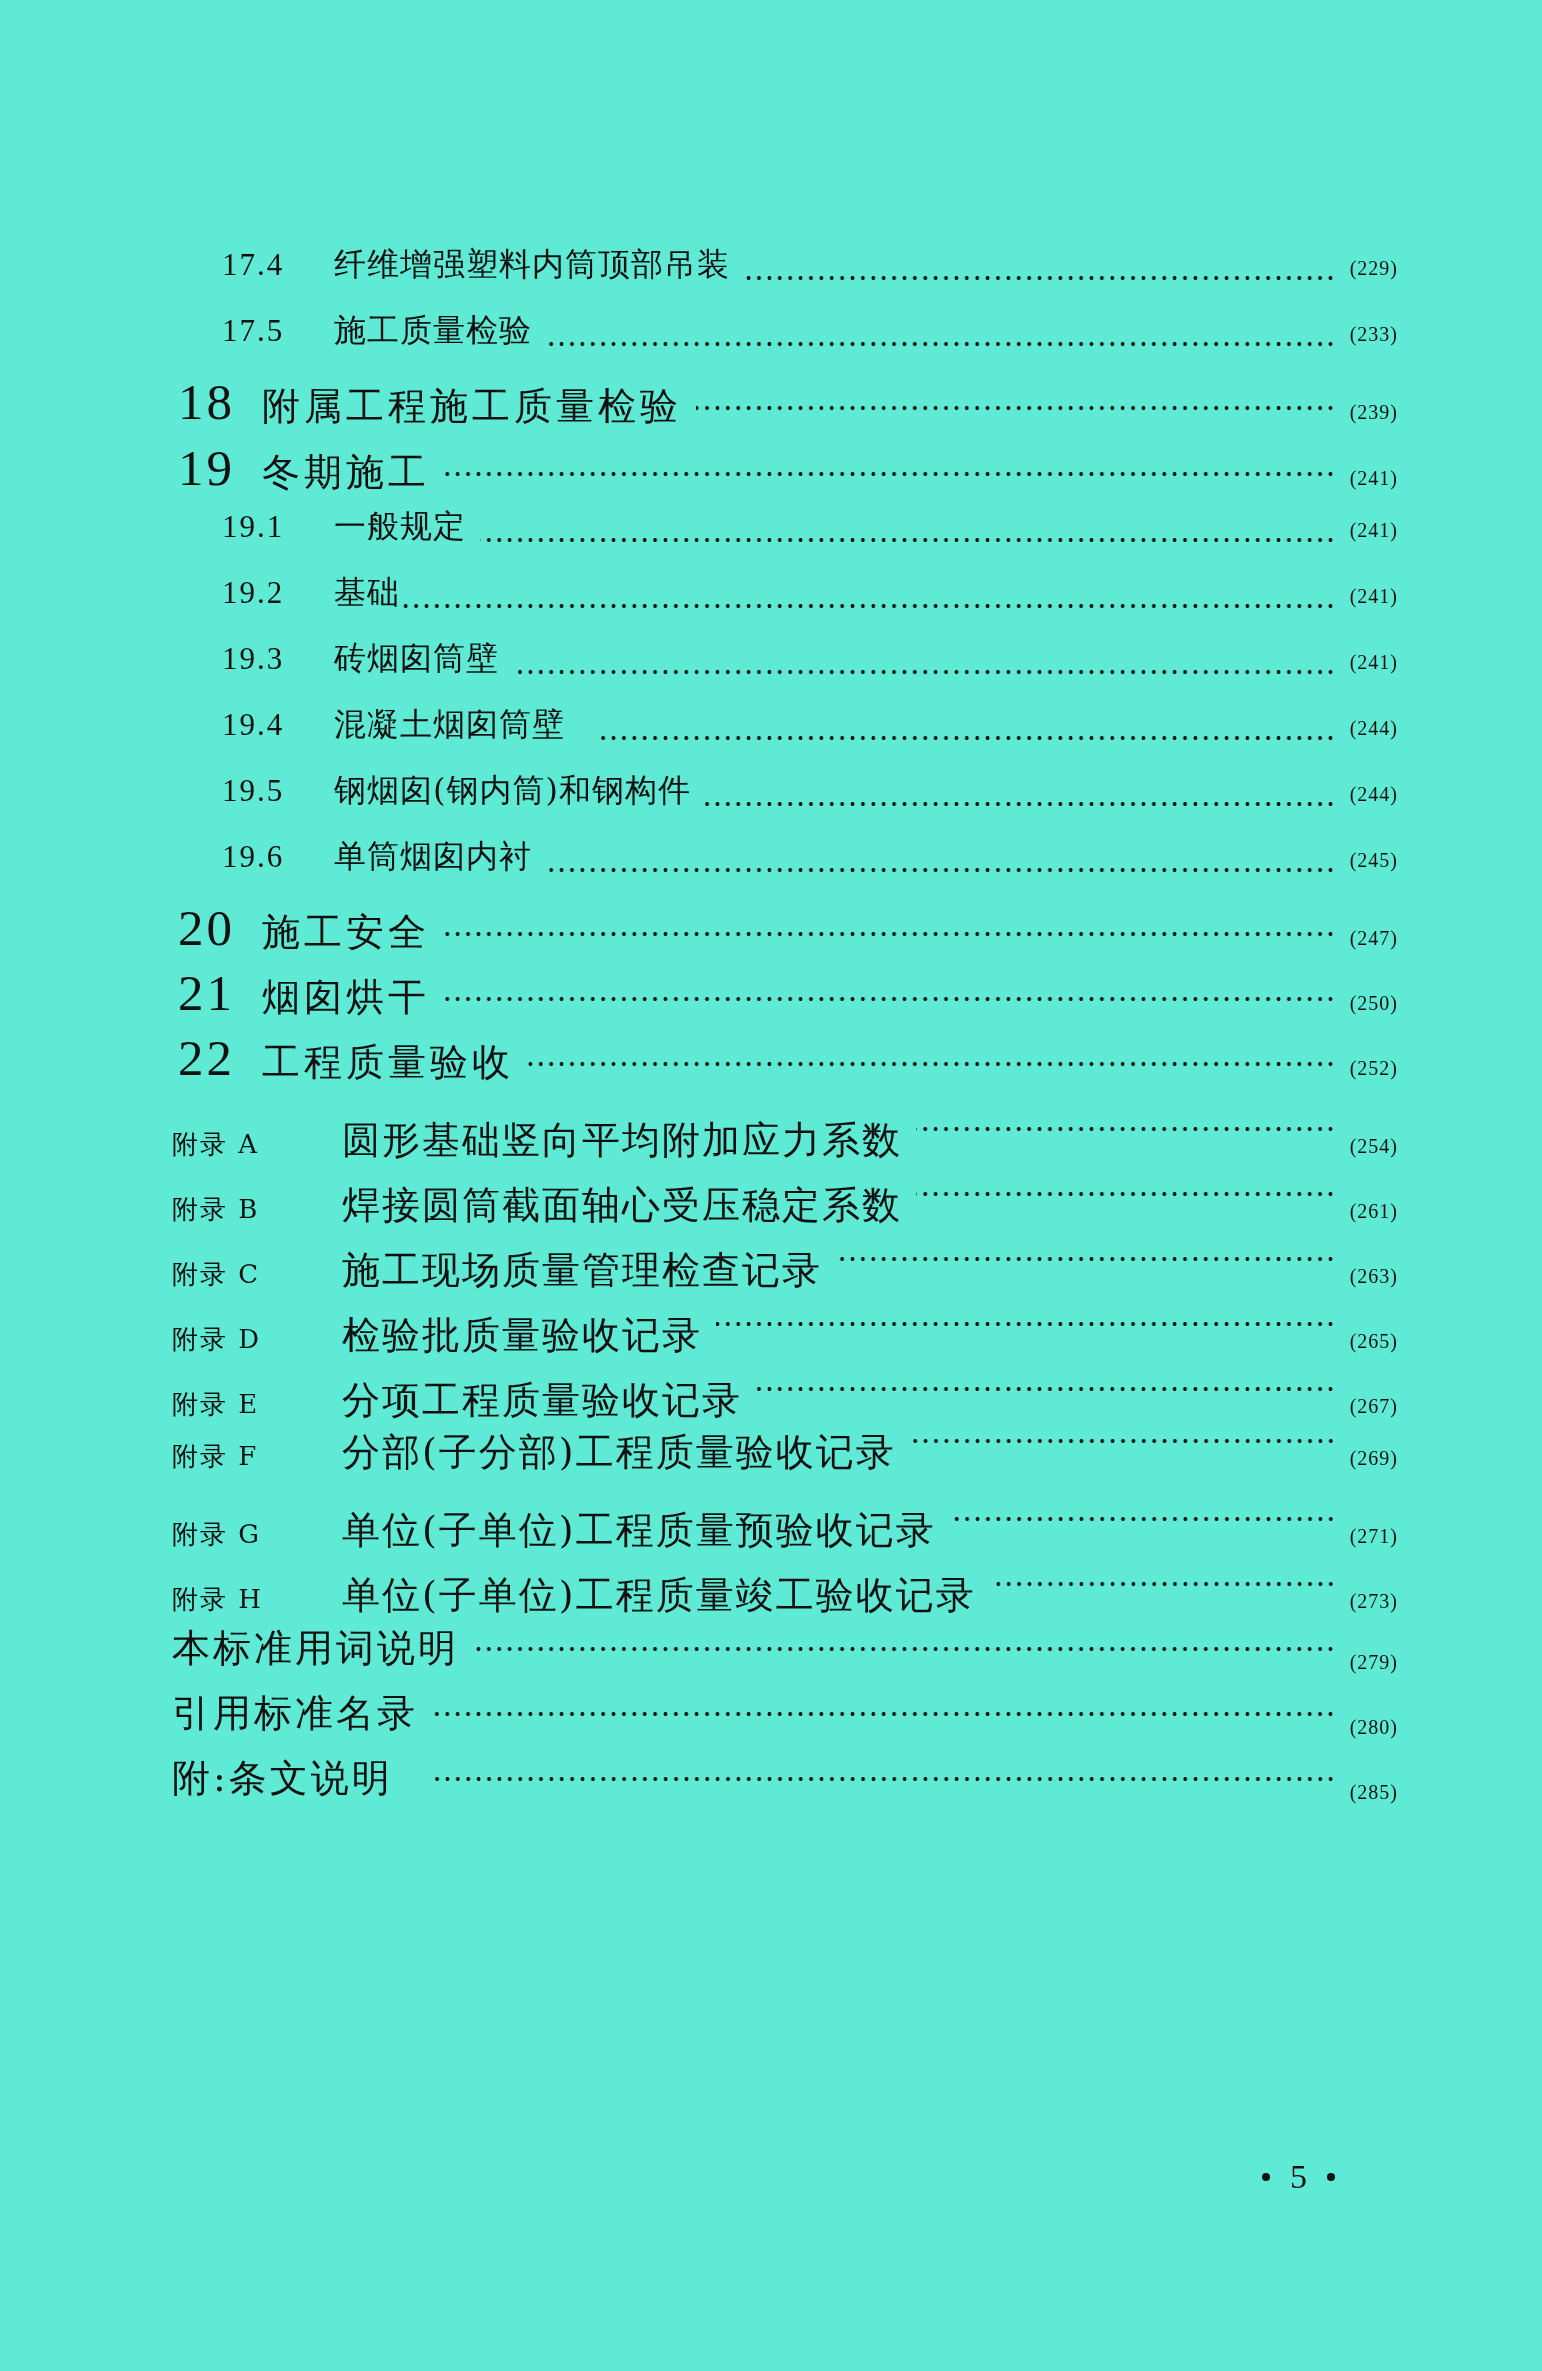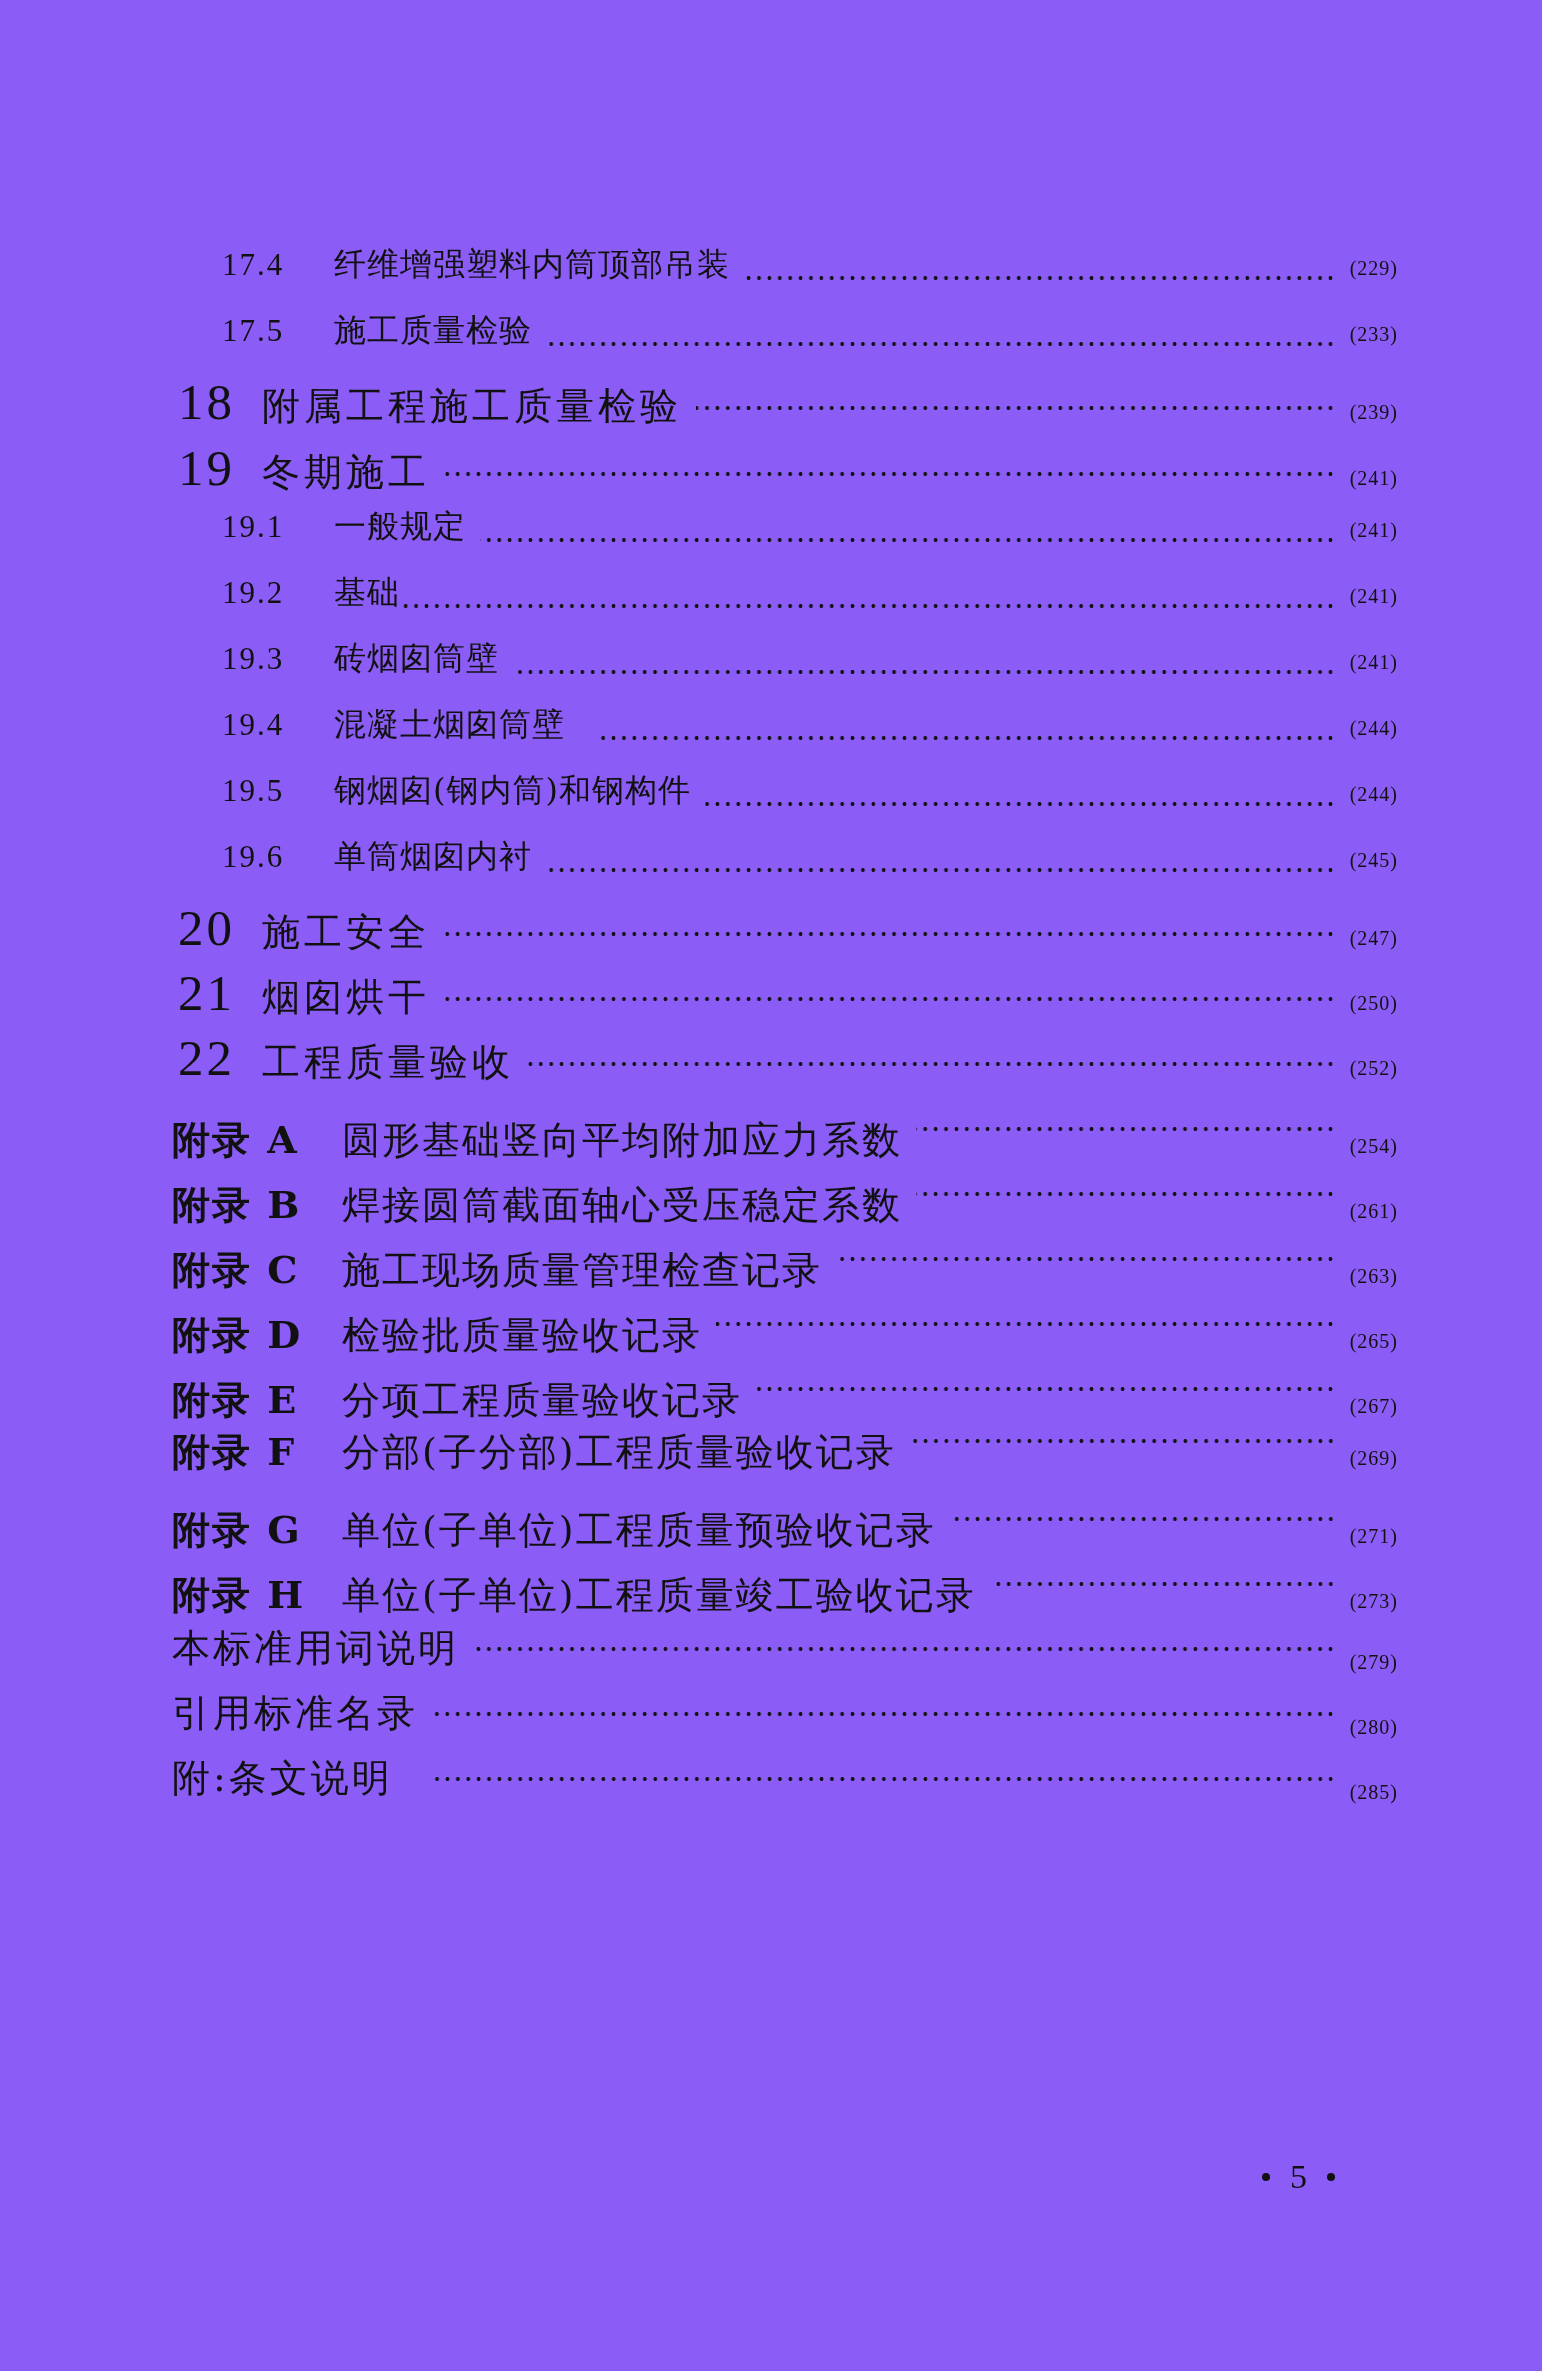--- a/index.html
+++ b/index.html
@@ -13,21 +13,21 @@
     position: relative;
     overflow: hidden;
     color: #111111;
     font-family: "DejaVu Serif", "Liberation Serif", serif;
   }
   .page {
     position: absolute;
     left: 0; top: 0;
     width: 1542px;
     height: 2371px;
-    background: #8b5cf6;
+    background: #5eead4;
   }
   .toc {
     position: absolute;
     left: 0;
     top: 243px;
     width: 1542px;
   }
   .toc-row {
     position: absolute;
     display: flex;
@@ -95,23 +95,22 @@
   }
   .lvl-chap .title { letter-spacing: 4px; }
   
   .lvl-app {
     left: 172px;
     width: 1226px;
     font-size: 38px;
   }
   .lvl-app .num {
     width: 170px;
-    font-size: 38px;
+    font-size: 26px;
     letter-spacing: 2px;
-    font-weight: bold;
   }
   .lvl-app .title { letter-spacing: 2px; margin-top: 21px; }
   
   .lvl-back {
     left: 172px;
     width: 1226px;
     font-size: 38px;
     align-items: flex-end;
   }
   .lvl-back .title { letter-spacing: 3px; }

